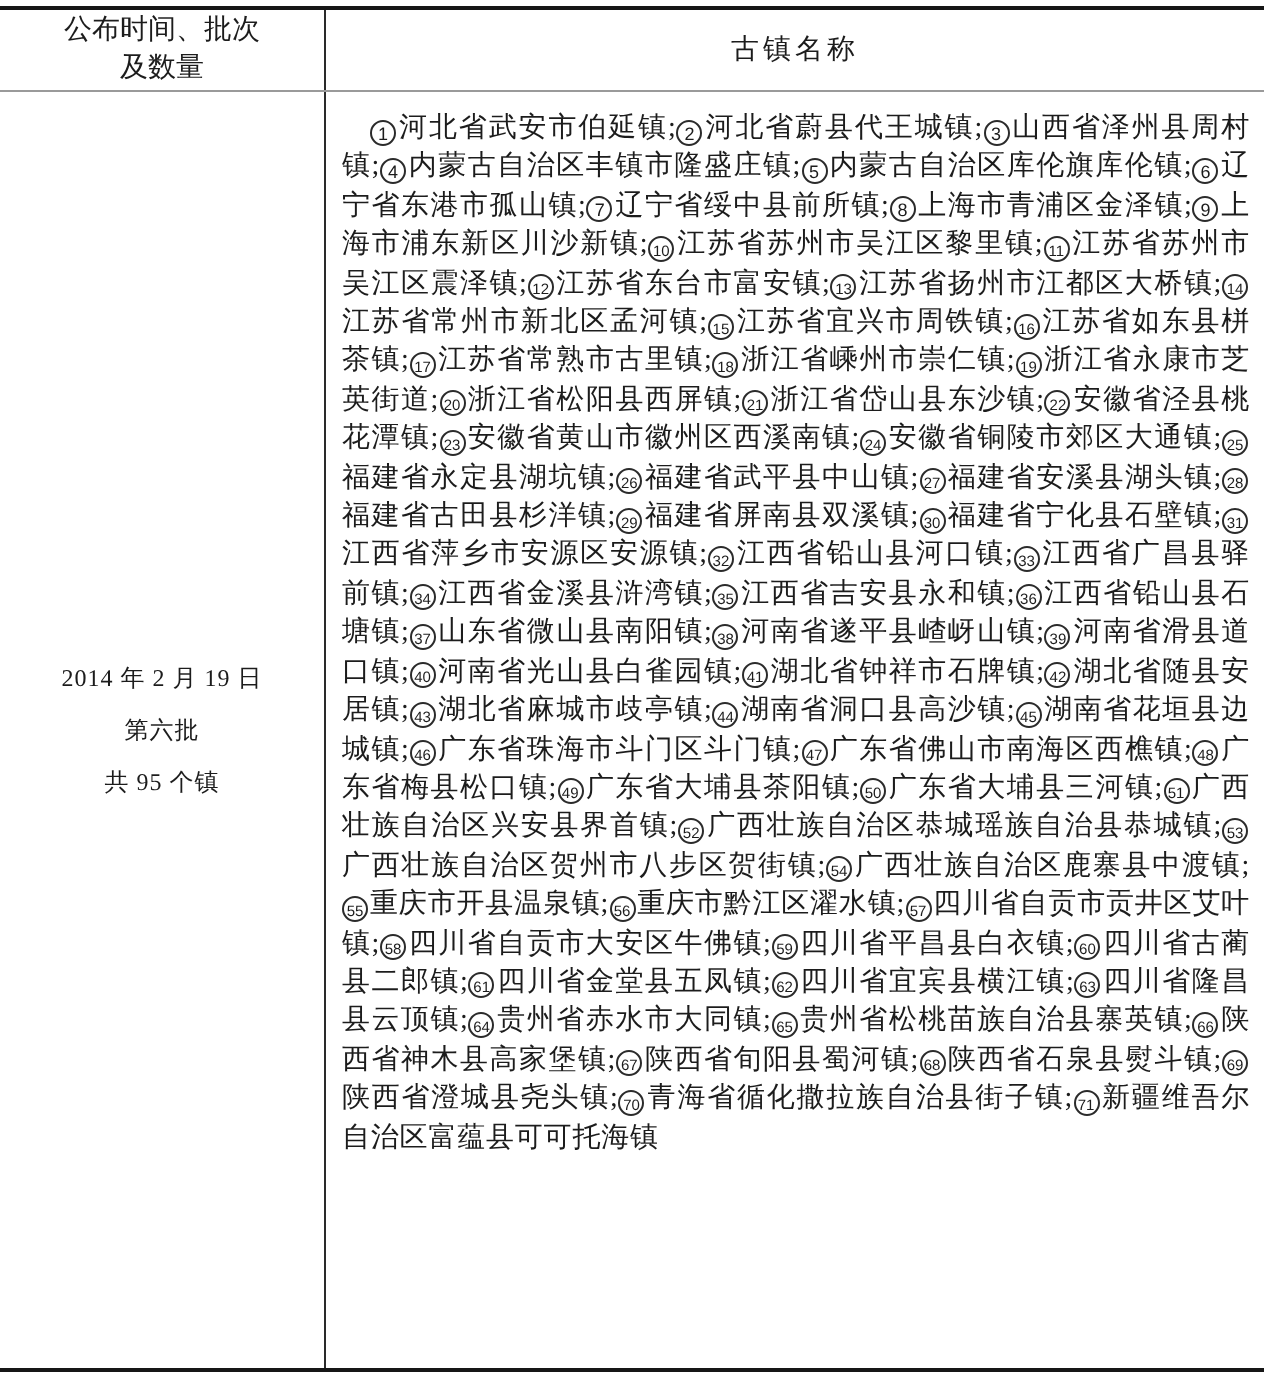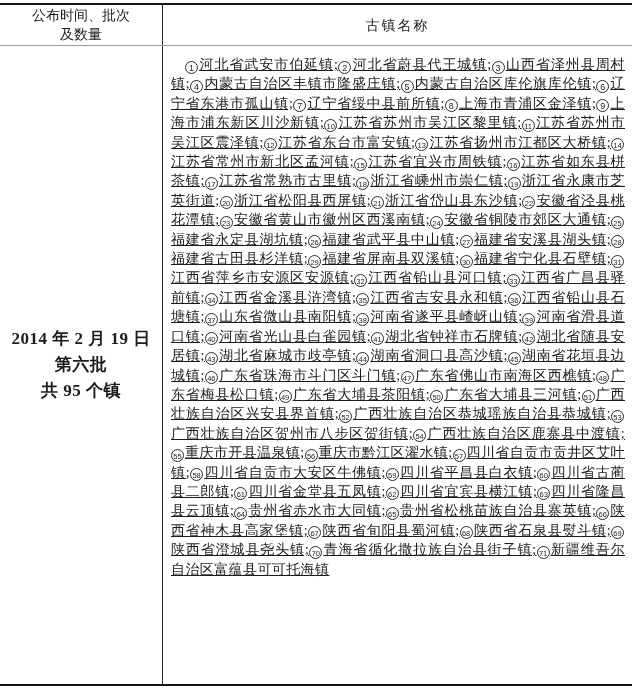--- a/index.html
+++ b/index.html
@@ -26,29 +26,28 @@
     border-right:1px solid #2a2a2a;
     display:flex;flex-direction:column;align-items:center;justify-content:center;
     box-sizing:border-box;
   }
   .col-right{flex:1 1 auto;min-width:0;box-sizing:border-box;}
   .hdr-cell{
     display:flex;flex-direction:column;align-items:center;justify-content:center;
     font-size:14px;line-height:19px;
   }
   .hdr-right{letter-spacing:2px;}
-  .batch-cell{font-size:17px;font-weight:bold;}
+  .batch-cell{font-size:12px;}
   .batch-line{line-height:26px;text-align:center;letter-spacing:0.5px;}
   .towns{
     padding:9px 7px 0 8px;
     font-size:14px;line-height:19.4px;
     text-align:justify;text-justify:inter-character;
     text-indent:14px;
     letter-spacing:0.4px;
-    text-decoration:underline;
   }
   .cnum{
     display:inline-block;width:13px;height:13px;
     border:1px solid #2b2b2b;border-radius:50%;
     font-size:9px;line-height:13px;text-align:center;
     text-indent:0;letter-spacing:0;
     vertical-align:-1.5px;
     margin:0 1px 0 0;
     font-family:"Liberation Sans","DejaVu Sans",sans-serif;
     box-sizing:border-box;

